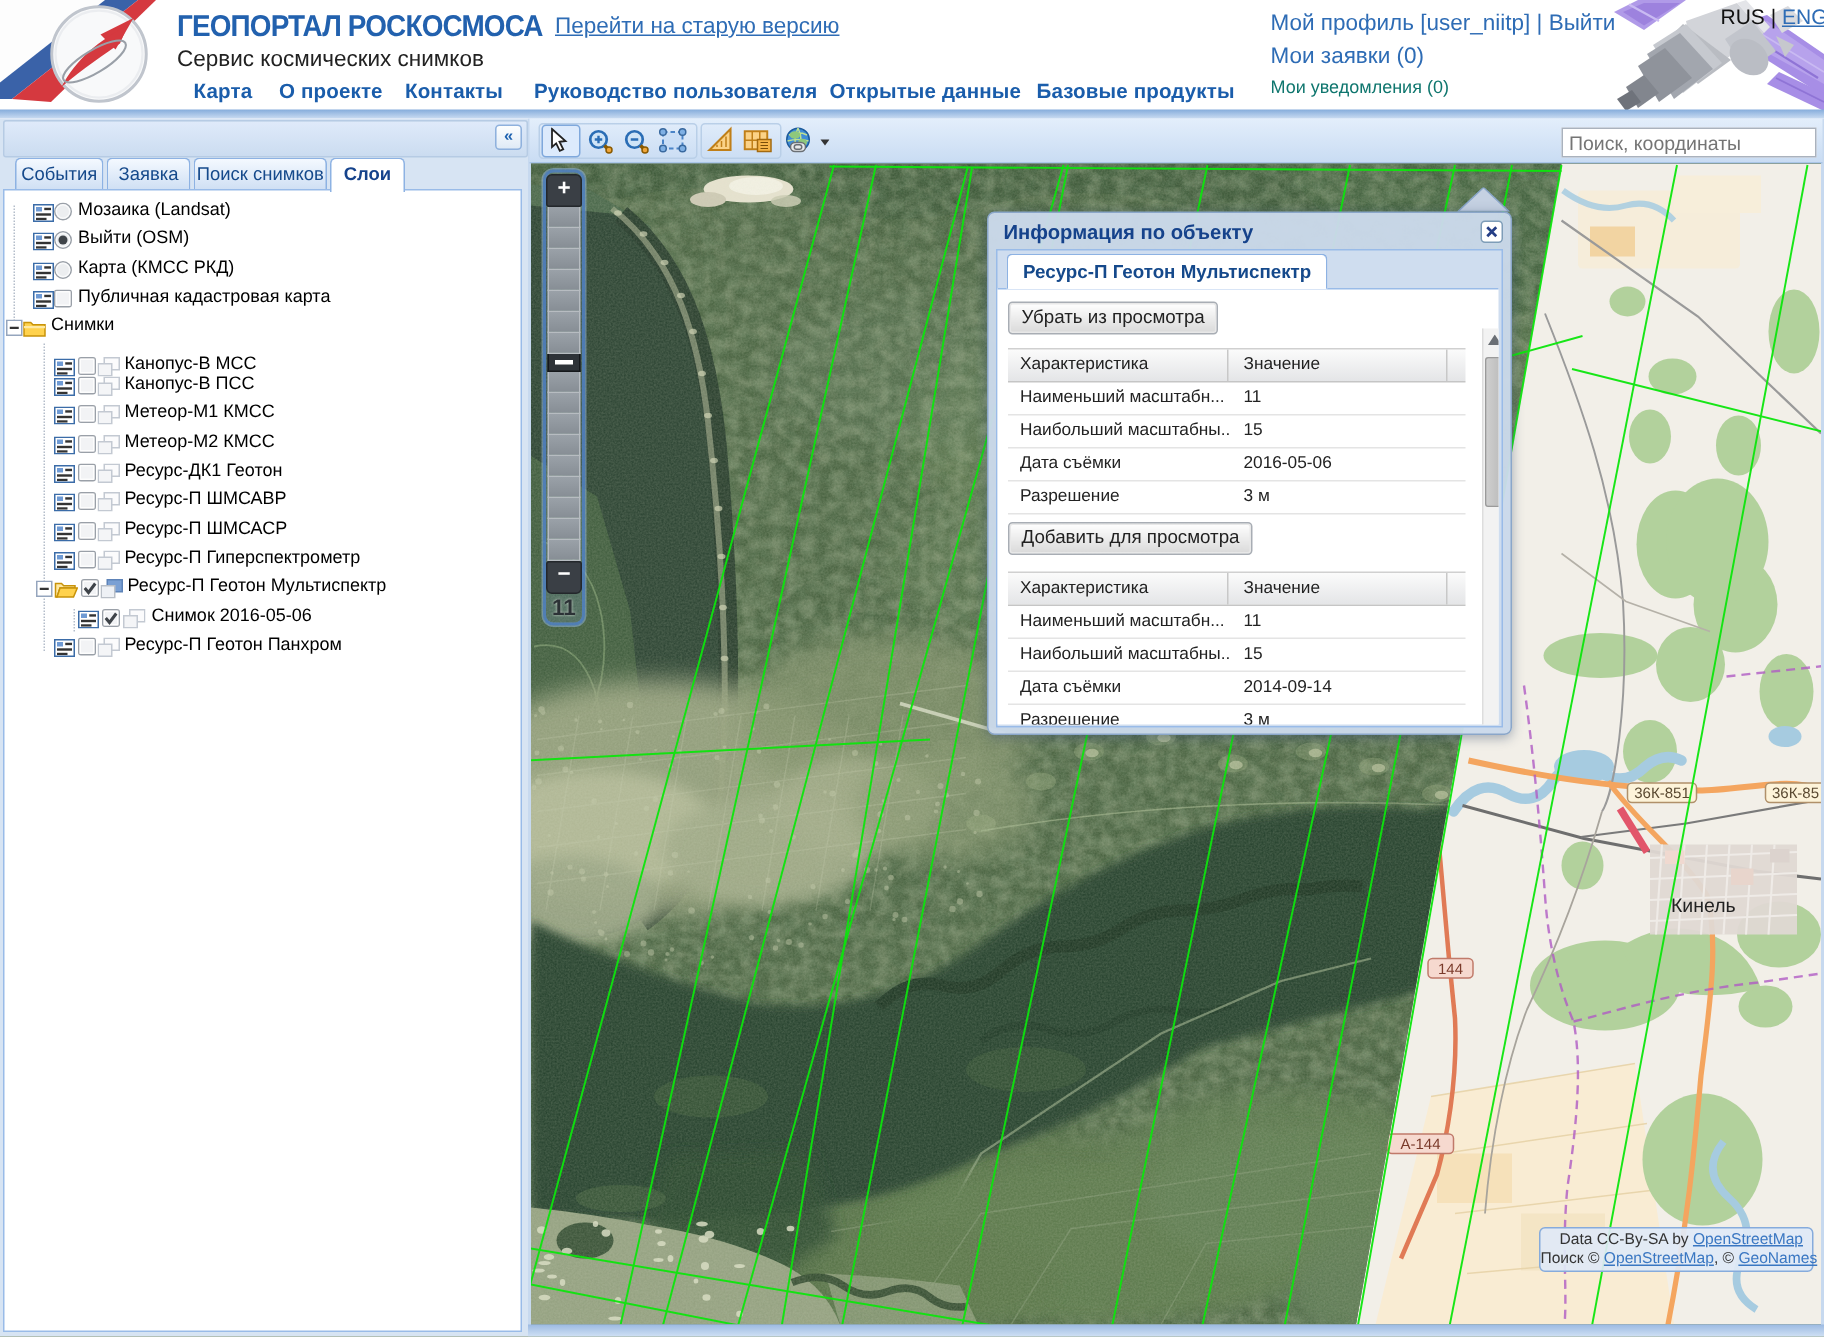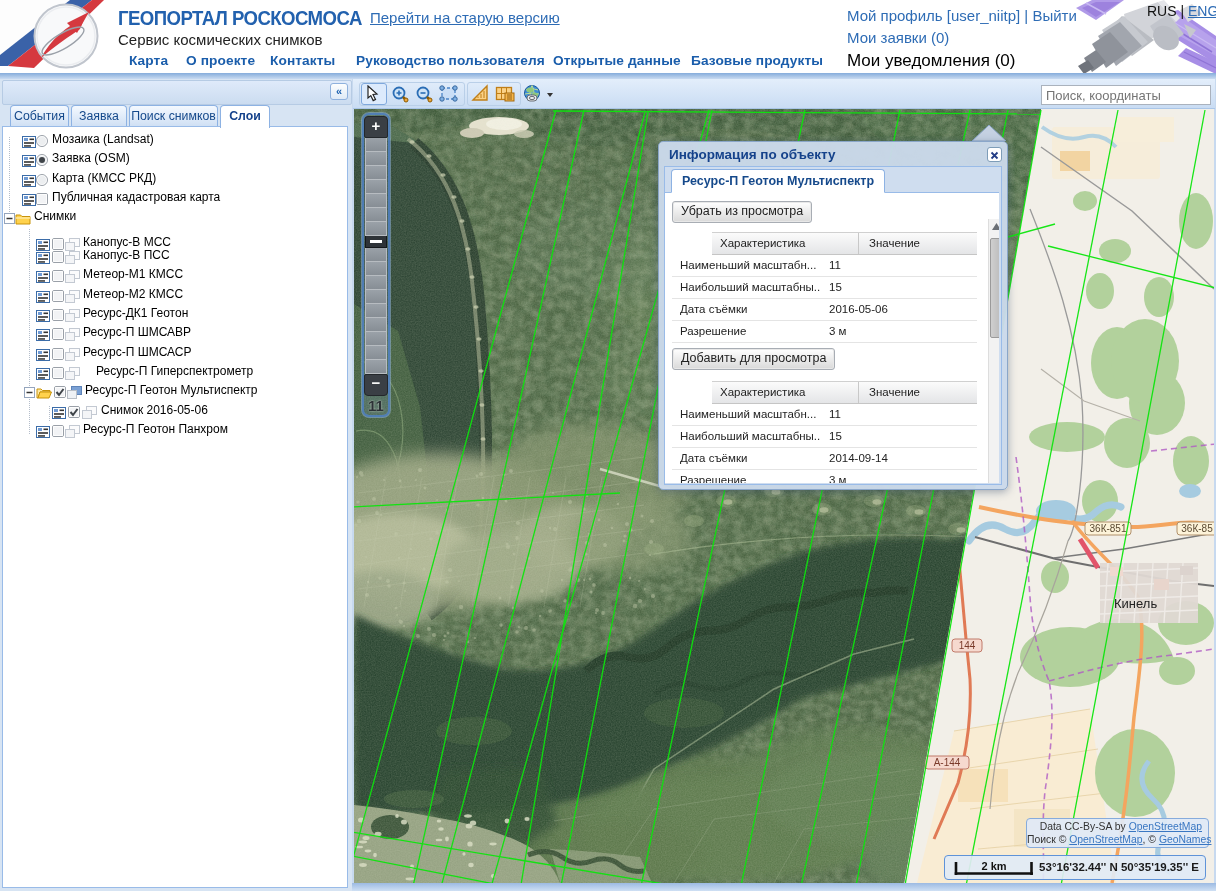--- a/index.html
+++ b/index.html
@@ -8,21 +8,21 @@
 
 #header{left:0;top:0;width:1216px;height:73px;background:#fff;}
 #hstrip{left:0;top:73px;width:1216px;height:6px;background:linear-gradient(#85acdb,#c9dbf1);}
 #title{left:118px;top:7px;font-size:20px;font-weight:bold;color:#2261ae;letter-spacing:-0.6px;transform:scaleX(0.93);transform-origin:0 0;white-space:nowrap;}
 #subtitle{left:118px;top:31px;font-size:15px;color:#222;}
 #oldver{left:370px;top:9px;font-size:15px;color:#2e6cb5;white-space:nowrap;}
 #nav{left:0px;top:53px;width:850px;font-size:13.7px;font-weight:bold;color:#1a5dab;letter-spacing:0.1px;}
 #nav span{position:absolute;white-space:nowrap;}
 #uprof{left:847px;top:7px;font-size:15px;color:#2e6cb5;white-space:nowrap;}
 #uapp{left:847px;top:29px;font-size:15px;color:#2e6cb5;white-space:nowrap;}
-#unot{left:847px;top:51px;font-size:17px;color:#000000;white-space:nowrap;text-align:right;}
+#unot{left:847px;top:51px;font-size:12px;color:#0f766e;white-space:nowrap;text-align:right;}
 #lang{left:1147px;top:3px;font-size:14px;color:#111;z-index:5;white-space:nowrap;}
 #lang a{color:#2e6cb5;}
 
 #sidebar{left:0;top:79px;width:352px;height:812px;background:#d7e4f3;}
 #sbtop{left:2px;top:1px;width:348px;height:23px;background:linear-gradient(#dfeafa,#cbdcf0);border:1px solid #b6cbe4;border-radius:2px;}
 #collapsebtn{left:330px;top:4px;width:16px;height:15px;background:linear-gradient(#fdfefe,#dfeaf6);border:1px solid #8fb1dd;border-radius:3px;color:#1e62b0;font-size:11px;font-weight:bold;text-align:center;line-height:14px;}
 .tab{position:absolute;top:26px;height:20px;font-size:12px;border:1px solid #8db2e3;border-bottom:none;border-radius:4px 4px 0 0;background:linear-gradient(#f4f9ff,#d0e0f4);font-size:12.3px;color:#15498b;text-align:center;line-height:20px;white-space:nowrap;overflow:hidden;}
 .tab.active{background:#fff;font-weight:bold;height:22px;z-index:2;color:#15428b;}
 #treepanel{left:2px;top:47px;width:344px;height:760px;background:#fff;border:1px solid #99bbe8;}
 .trow{position:absolute;height:19px;font-size:12px;color:#000;white-space:nowrap;}
@@ -39,21 +39,21 @@
 .zbtn{width:22px;height:20px;background:#3a3f45;border:1px solid #23272b;border-radius:4px;color:#fff;font-weight:bold;font-size:15px;text-align:center;line-height:18px;margin:0 auto;}
 
 #popup{left:304px;top:32px;width:348px;height:347px;background:rgba(202,217,234,0.97);border:1px solid #8aa6c9;border-radius:5px;box-shadow:0 2px 8px rgba(60,80,110,0.45);}
 #ptitle{left:10px;top:5px;font-size:13.5px;font-weight:bold;color:#15428b;}
 #pclose{left:328px;top:5px;width:13px;height:13px;background:#fff;border:1px solid #7e9db8;border-radius:3px;}
 #pbody{left:5px;top:24px;width:336px;height:317px;background:#cfddef;border:1px solid #99bbe8;}
 #ptab{left:6px;top:2px;height:22px;padding:0 10px;background:#fff;border:1px solid #8db2e3;border-bottom:1px solid #fff;border-radius:4px 4px 0 0;font-size:12.5px;font-weight:bold;color:#15498b;line-height:22px;z-index:2;}
 #pwhite{left:0px;top:25px;width:334px;height:290px;background:#fff;border-top:1px solid #99bbe8;overflow:hidden;}
 .pbtn{position:absolute;left:7px;height:20px;padding:0 8px;background:linear-gradient(#ffffff,#d9d9d9);border:1px solid #a8adb4;border-radius:3px;font-size:12.5px;color:#222;line-height:19px;box-shadow:0 0 0 1px #e8e8e8 inset;}
 .ptable{position:absolute;left:7px;width:305px;font-size:11.5px;color:#222;}
-.pthead{height:21px;background:linear-gradient(#fbfbfb,#e4e5e7);border-top:1px solid #d0d0d0;border-bottom:1px solid #c5c5c5;position:relative;margin-left:40px;}
+.pthead{height:21px;background:linear-gradient(#fbfbfb,#e4e5e7);border-top:1px solid #d0d0d0;border-bottom:1px solid #c5c5c5;position:relative;}
 .pthead .c1,.ptr .c1{position:absolute;left:8px;top:4px;width:140px;overflow:hidden;white-space:nowrap;}
 .pthead .c2,.ptr .c2{position:absolute;left:157px;top:4px;white-space:nowrap;}
 .vline{position:absolute;top:0;width:1px;height:21px;background:#c8c8c8;}
 .ptr{height:21px;border-bottom:1px solid #e4e4e4;position:relative;}
 
 #pscroll{left:323px;top:26px;width:15px;height:289px;background:#f2f2f2;border-left:1px solid #ddd;}
 #pthumb{left:1px;top:19px;width:13px;height:98px;background:linear-gradient(90deg,#cfcfcf,#b5b5b5);border:1px solid #9a9a9a;border-radius:2px;}
 
 #search{left:689px;top:6px;width:160px;height:16px;border:1px solid #aab2bd;background:#fff;font-size:13px;color:#9a9a9a;padding:1px 4px;}
 #attrib{left:672px;top:709px;width:175px;height:27px;background:rgba(224,234,246,0.93);border:1px solid #86abdc;border-radius:4px;font-size:10.4px;color:#333;text-align:right;padding:1px 6px 0 0;line-height:13px;white-space:nowrap;}
@@ -149,21 +149,21 @@
             <rect x="2" y="2" width="4" height="3" fill="#6f9ad3"></rect>
             <rect x="7.5" y="2.5" width="4.5" height="1.6" fill="#333"></rect>
             <rect x="2" y="6.2" width="10" height="1.6" fill="#333"></rect>
             <rect x="2" y="9.2" width="7" height="1.5" fill="#333"></rect>
           </svg></span>
         <span class="abs" style="left:34px;top:0px"><svg width="13" height="13">
             <circle cx="6" cy="6" r="5.5" fill="#eceef0" stroke="#9aa0a8"></circle>
             <circle cx="6" cy="6" r="4.5" fill="none" stroke="#fff" stroke-opacity="0.7"></circle>
             <circle cx="6" cy="6" r="3" fill="#3f4449"></circle>
           </svg></span>
-        <span class="abs" style="left:50px;top:0px"><span style="position:relative;top:-2px">Заявка (OSM)</span></span>
+        <span class="abs" style="left:50px;top:0px"><span style="position:relative;top:-2px">Выйти (OSM)</span></span>
       </div>
 <div class="trow" style="left:0;top:39px;width:340px">
         <span class="abs" style="left:20px;top:0px"><svg width="14" height="12">
             <rect x="0.5" y="0.5" width="13" height="11" fill="#fff" stroke="#3b6ca8"></rect>
             <rect x="2" y="2" width="4" height="3" fill="#6f9ad3"></rect>
             <rect x="7.5" y="2.5" width="4.5" height="1.6" fill="#333"></rect>
             <rect x="2" y="6.2" width="10" height="1.6" fill="#333"></rect>
             <rect x="2" y="9.2" width="7" height="1.5" fill="#333"></rect>
           </svg></span>
         <span class="abs" style="left:34px;top:0px"><svg width="13" height="13">
@@ -332,21 +332,21 @@
             <rect x="2" y="9.2" width="7" height="1.5" fill="#333"></rect>
           </svg></span>
         <span class="abs" style="left:50px;top:0px"><svg width="13" height="13">
             <rect x="0.5" y="0.5" width="11" height="11" rx="1.5" fill="#f2f3f5" stroke="#9aa0a8"></rect>
             <rect x="1.5" y="1.5" width="9" height="9" fill="none" stroke="#fff" stroke-opacity="0.8"></rect>
           </svg></span>
         <span class="abs" style="left:63px;top:0px"><svg width="15" height="13">
             <rect x="4.5" y="0.5" width="10" height="8" fill="#fbfbfc" stroke="#c3c9d2"></rect>
             <rect x="0.5" y="4.5" width="9" height="8" fill="#f4f5f7" stroke="#c3c9d2"></rect>
           </svg></span>
-        <span class="abs" style="left:94px;top:0px"><span style="position:relative;top:-2px">Ресурс-П Гиперспектрометр</span></span>
+        <span class="abs" style="left:81px;top:0px"><span style="position:relative;top:-2px">Ресурс-П Гиперспектрометр</span></span>
       </div>
 <div class="trow" style="left:0;top:251px;width:340px">
         <span class="abs" style="left:22px;top:0px"><svg width="12" height="12">
             <rect x="0.5" y="0.5" width="10" height="10" fill="#fff" stroke="#95a5bd"></rect>
             <path d="M2.5 5.5 L8.5 5.5" stroke="#333" stroke-width="1.5"></path>
           </svg></span>
         <span class="abs" style="left:34px;top:0px"><svg width="16" height="13">
             <path d="M1 3 L5 3 L6.5 4.5 L14 4.5 L14 6 L4 6 L2 12 L1 12 Z" fill="#ffe9a2" stroke="#c8930a"></path>
             <path d="M4 6 L15.5 6 L13 12 L2 12 Z" fill="#ffd24d" stroke="#c8930a"></path>
           </svg></span>
@@ -945,23 +945,16 @@
   <svg class="abs" style="left:3px;top:4px" width="9" height="8">
                 <path d="M4.5 0 L9 7 L0 7 Z" fill="#6a6f75"></path>
               </svg>
   <div class="abs" id="pthumb"></div>
 
 </div>
 </div>
       </div>
     </div>
     <div class="abs" id="attrib">Data CC-By-SA by <a href="#">OpenStreetMap</a><br>Поиск © <a href="#">OpenStreetMap</a>, © <a href="#">GeoNames</a></div>
-    <div class="abs" id="scalebar">
-      <svg class="abs" style="left:8px;top:3px" width="88" height="18">
-        <path d="M3 3 L3 16 M1.5 14.5 L80 14.5 M78.5 3 L78.5 16" stroke="#111" stroke-width="2.6" fill="none"></path>
-        <text x="41" y="11" font-size="11" font-weight="bold" fill="#111" font-family="Liberation Sans" text-anchor="middle">2 km</text>
-      </svg>
-      <span id="coords">53°16'32.44'' N 50°35'19.35'' E</span>
-    </div>
   </div>
   <input class="abs" id="search" value="" placeholder="Поиск, координаты" style="">
   <div class="abs" id="botstrip"></div>
 </div>
 
 </body></html>

